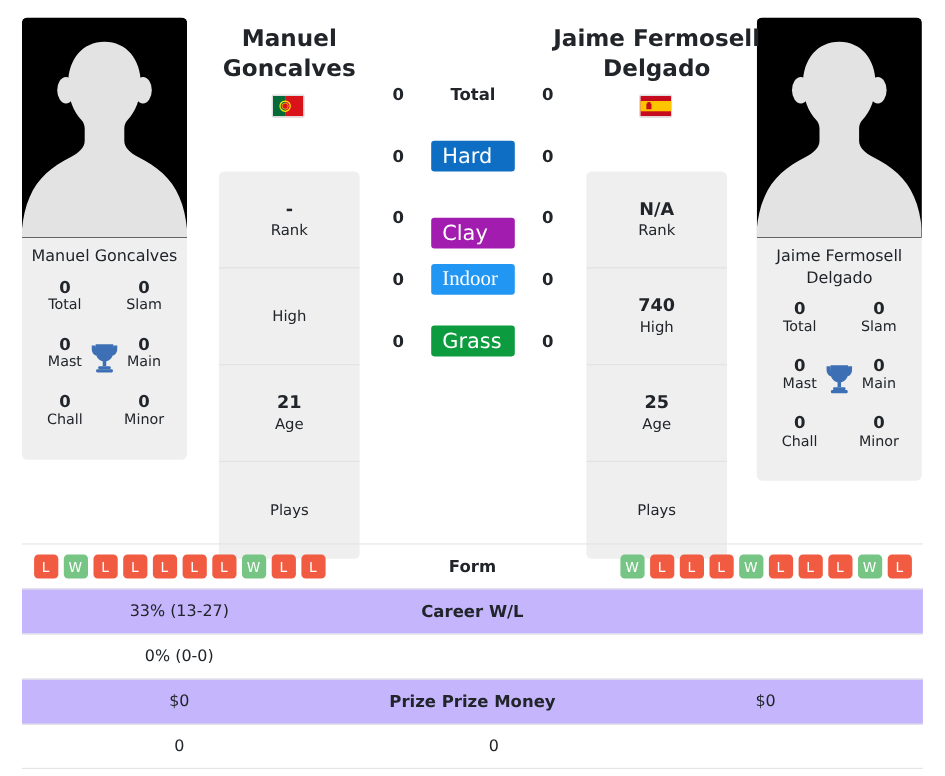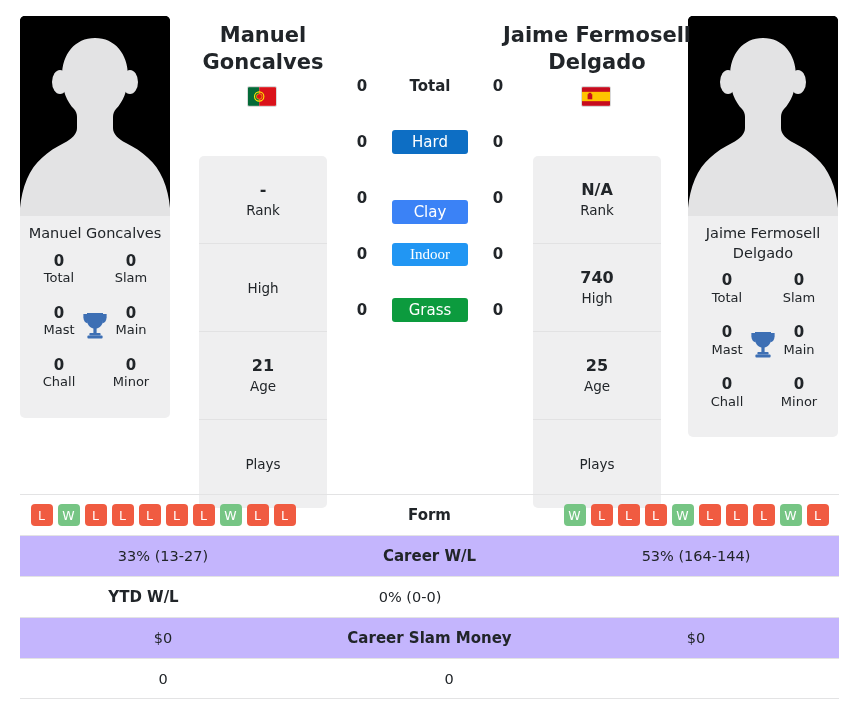--- a/index.html
+++ b/index.html
@@ -131,22 +131,22 @@
     font-size: 15px; font-weight: bold; color: #212529;
   }
   .srow-mid {
     flex: 1; display: flex; justify-content: center; align-items: center;
   }
   .badge-surface {
     display: inline-block;
     min-width: 76px;
     padding: 3px 10px;
     border-radius: 3px;
-    text-align: center;
-    font-size: 15px;
+    text-align: left;
+    font-size: 19px;
     color: #ffffff;
   }
   .label-total { font-size: 15px; font-weight: bold; color: #212529; }
 
   
   .stat-table {
     position: absolute;
     left: 20px; top: 494px;
     width: 819px;
   }
@@ -364,21 +364,21 @@
         <div class="surface-row">
           <div class="srow-num">0</div>
           <div class="srow-mid">
             <span class="badge-surface" style="background: rgb(13, 110, 196); color: rgb(255, 255, 255);">Hard</span>
           </div>
           <div class="srow-num">0</div>
         </div>
         <div class="surface-row">
           <div class="srow-num">0</div>
           <div class="srow-mid">
-            <span class="badge-surface" style="background: #3b82f6; color: rgb(255, 255, 255); margin-top: 27px;">Clay</span>
+            <span class="badge-surface" style="background: #a21caf; color: rgb(255, 255, 255); margin-top: 27px;">Clay</span>
           </div>
           <div class="srow-num">0</div>
         </div>
         <div class="surface-row">
           <div class="srow-num">0</div>
           <div class="srow-mid">
             <span class="badge-surface" style="background: rgb(33, 150, 243); color: rgb(255, 255, 255); font-family: Liberation Serif, serif;">Indoor</span>
           </div>
           <div class="srow-num">0</div>
         </div>
@@ -420,29 +420,27 @@
             <div class="form-badge L">L</div>
             <div class="form-badge L">L</div>
             <div class="form-badge W">W</div>
             <div class="form-badge L">L</div>
           </div>
         </div>
       </div>
       <div class="srow shade">
         <div class="scell left">33% (13-27)</div>
         <div class="scell mid">Career W/L</div>
-        <div class="scell right">53% (164-144)</div>
       </div>
       <div class="srow">
-        <div class="scell mid">YTD W/L</div>
         <div class="scell right">0% (0-0)</div>
       </div>
       <div class="srow shade">
         <div class="scell left">$0</div>
-        <div class="scell mid">Career Slam Money</div>
+        <div class="scell mid">Prize Prize Money</div>
         <div class="scell right">$0</div>
       </div>
       <div class="srow">
         <div class="scell left">0</div>
         <div class="scell right">0</div>
       </div>
     </div>
 </div>
 
 </body></html>

